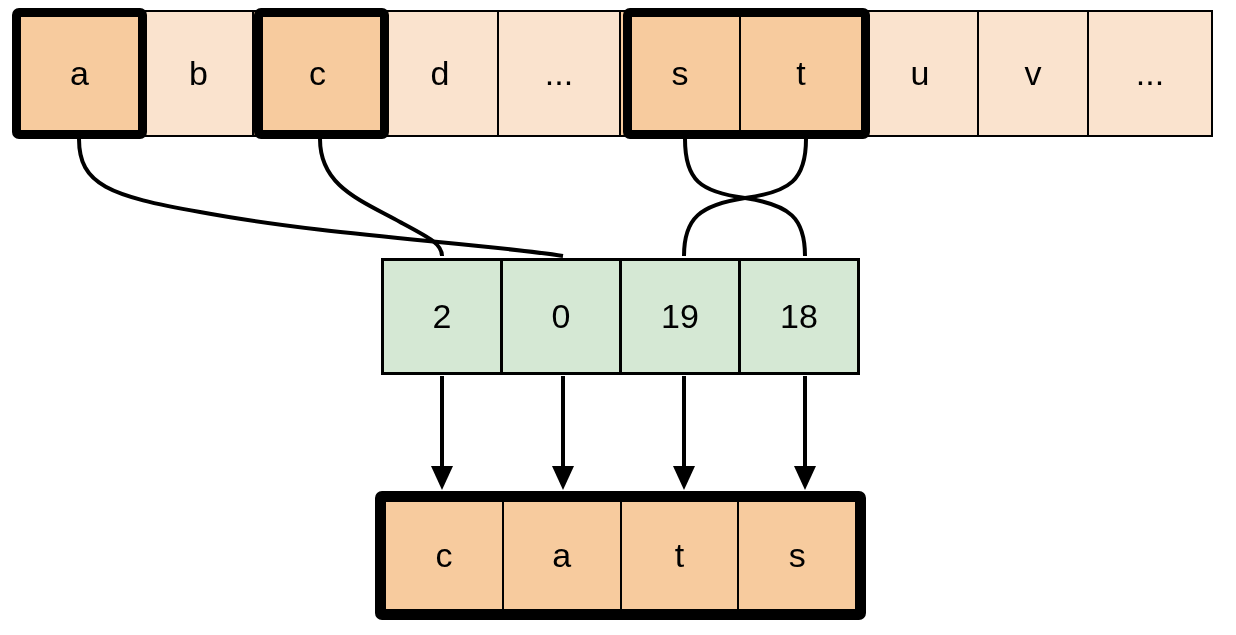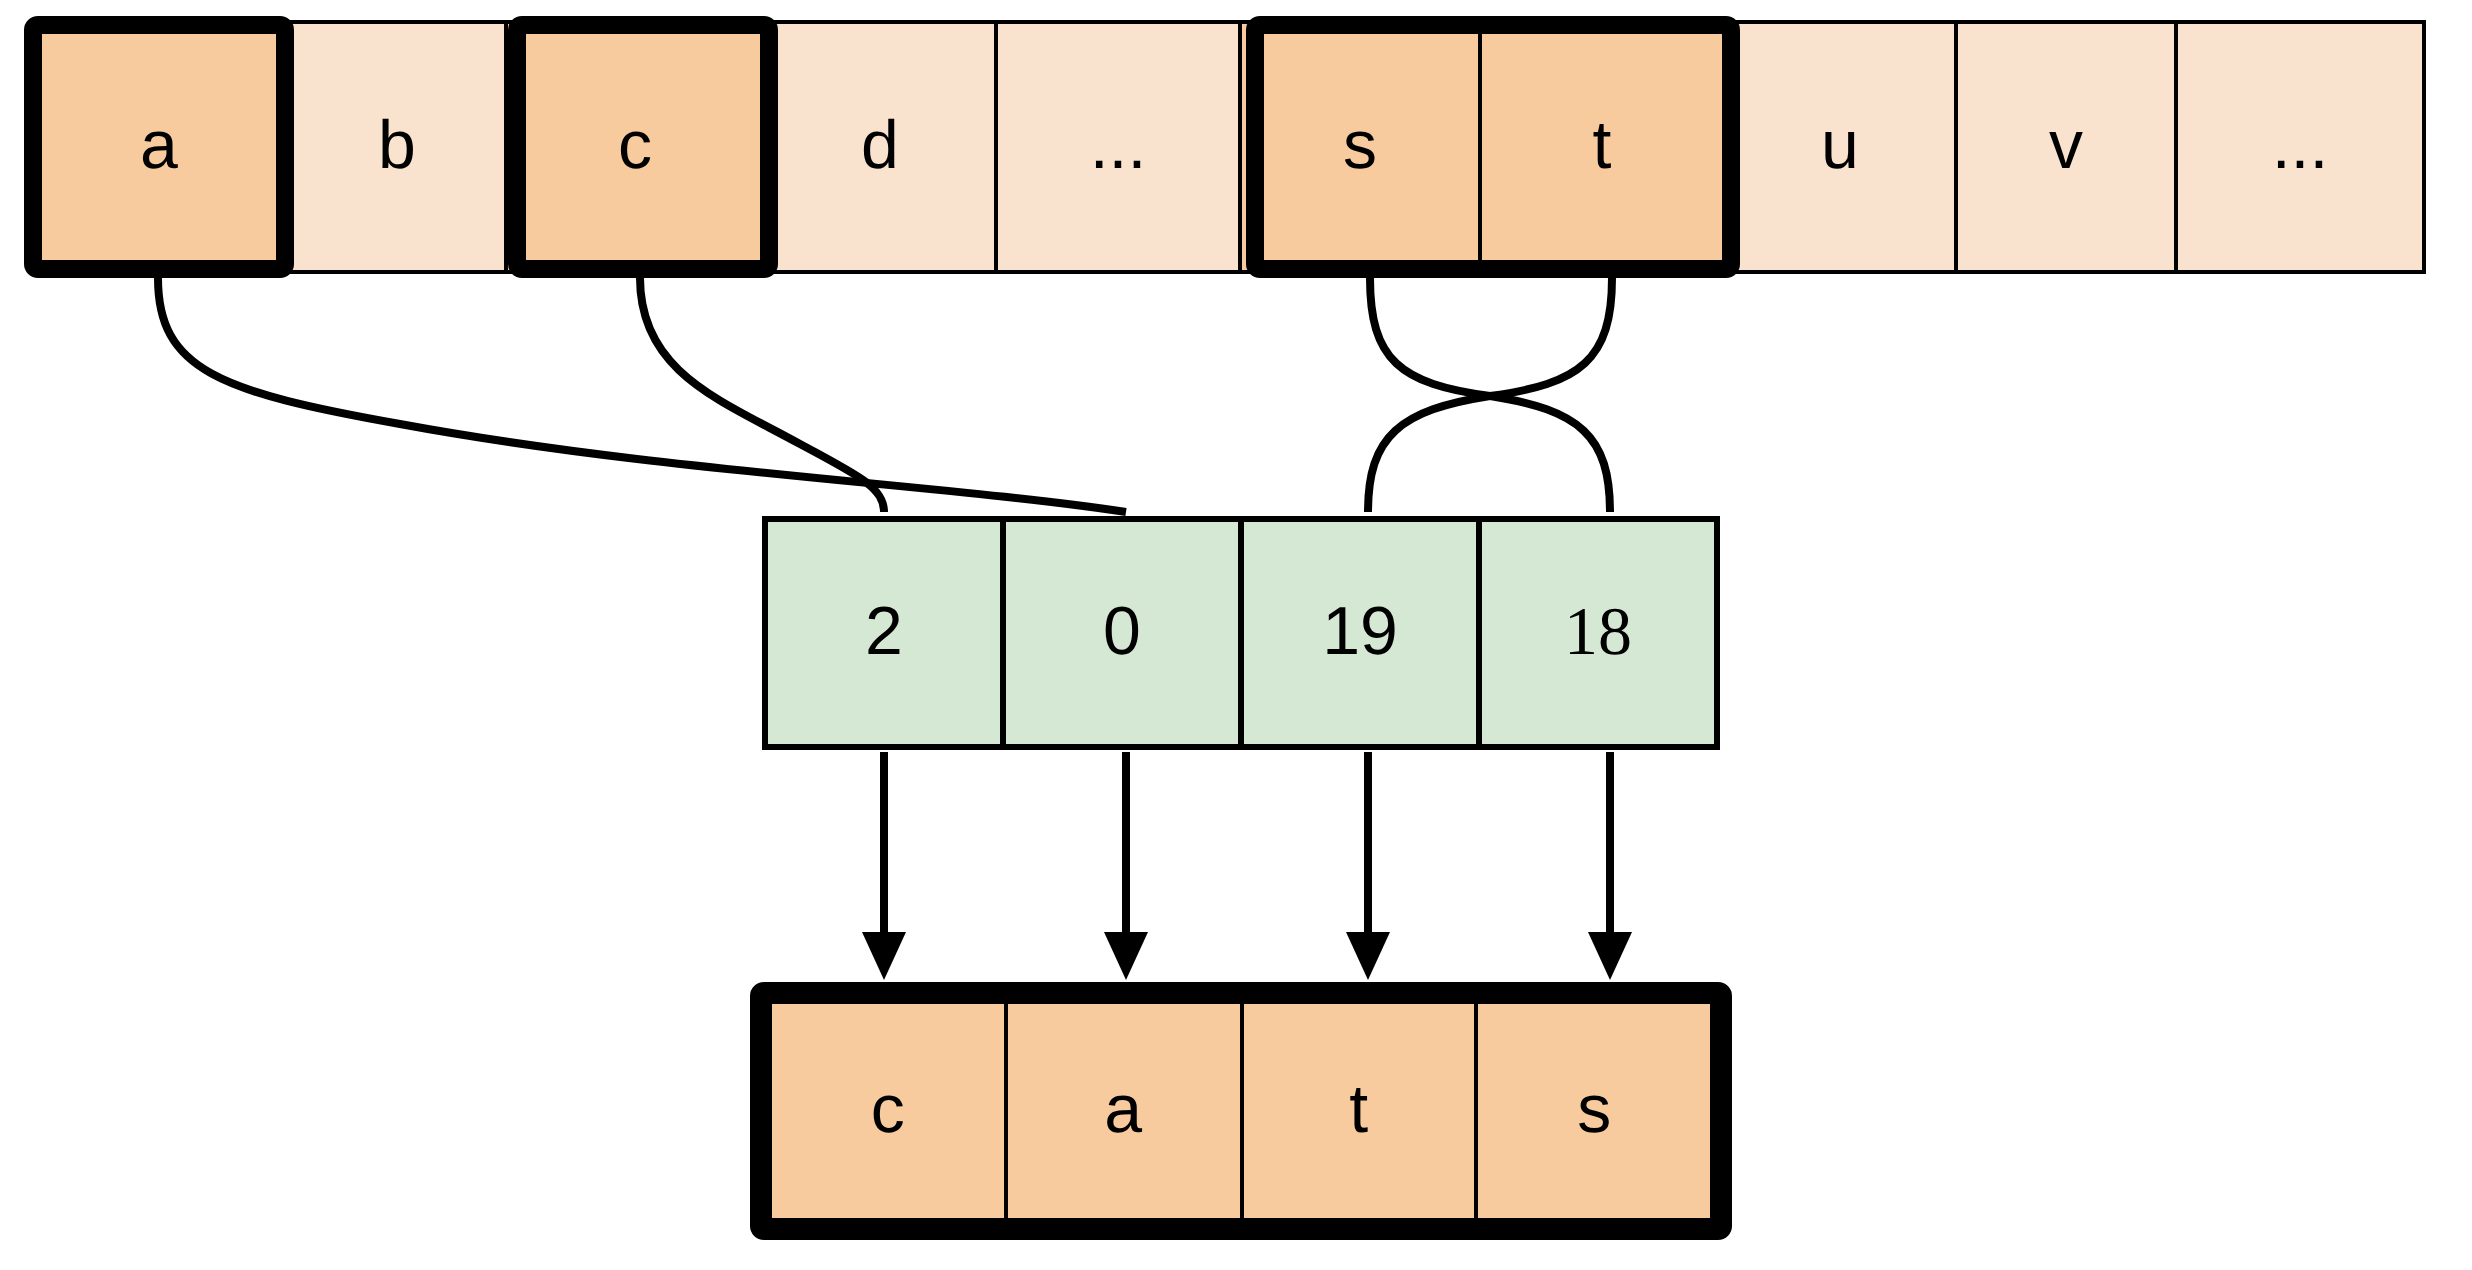--- a/index.html
+++ b/index.html
@@ -66,21 +66,21 @@
     width: 485px;
     height: 117px;
   }
   #index-row .cell {
     border: 3px solid #000000;
     margin-right: -3px;
     font-size: 34px;
     background: #d5e8d4;
     width: 122px;
   }
-  #index-row .cell:last-child { margin-right: 0; font-family: Liberation Serif, serif; }
+  #index-row .cell:last-child { margin-right: 0; }
 
   
   #result-row {
     left: 375px;
     top: 491px;
     width: 491px;
     height: 129px;
     border: 9px solid #000000;
     border-radius: 7px;
     background: #000000;

